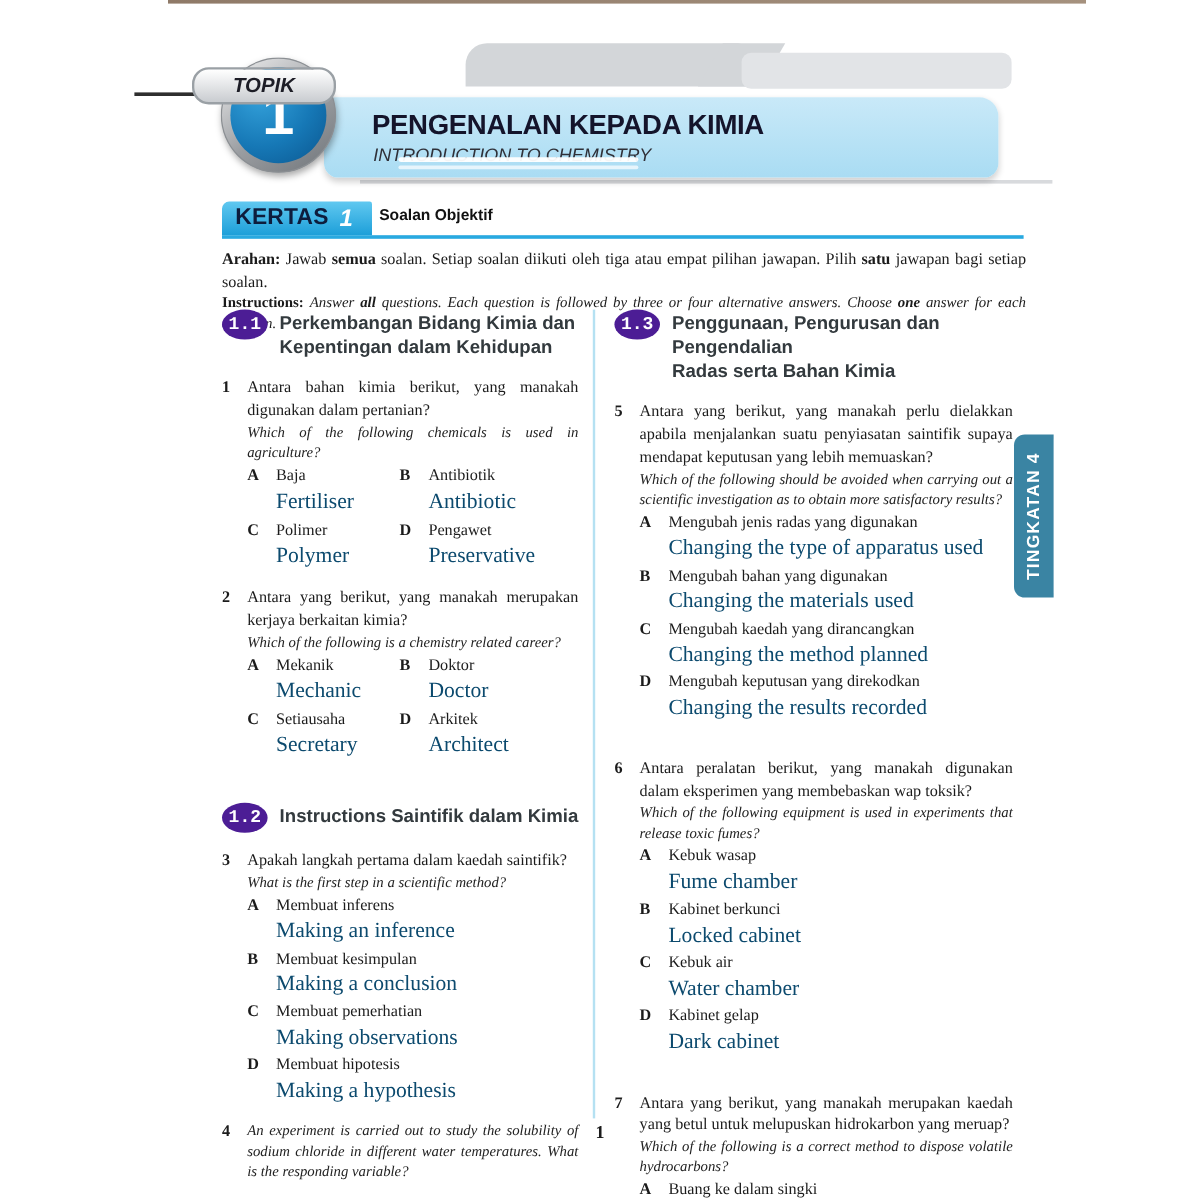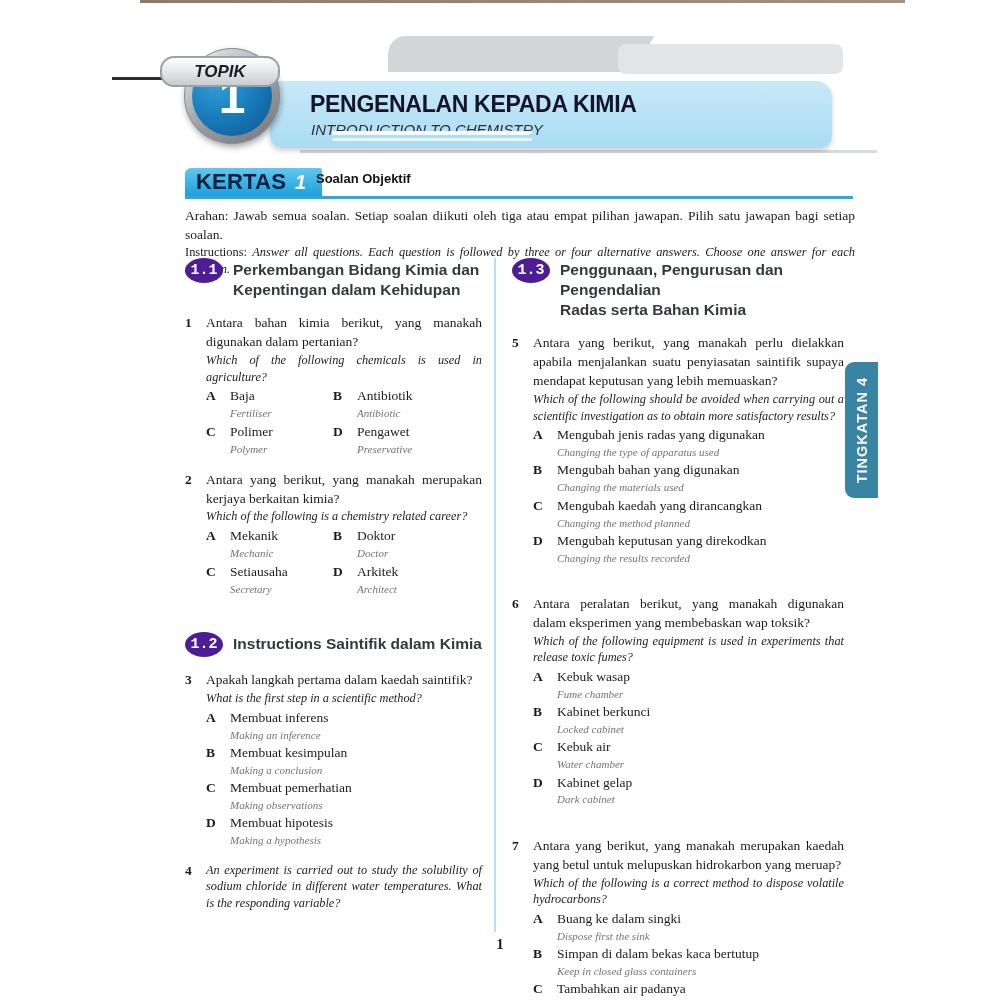--- a/index.html
+++ b/index.html
@@ -42,33 +42,33 @@
   .topik-pill{position:absolute;left:160px;top:56px;width:116px;height:27px;z-index:4;
           background:linear-gradient(180deg,#ffffff,#c9ccd0);border:2px solid #9aa0a5;border-radius:14px;
           display:flex;align-items:center;justify-content:center;
           font-family:"Liberation Sans",sans-serif;font-style:italic;font-weight:bold;font-size:17px;color:#1d1d26;}
 
   
   .kertas-row{position:absolute;left:185px;top:168px;width:668px;height:28px;}
   .kertas-chip{position:absolute;left:0;top:0;height:28px;padding:0 16px 0 11px;display:flex;
           align-items:center;gap:9px;background:linear-gradient(180deg,#60c8f0,#1d9fd9);
           border-radius:6px 2px 0 0;}
-  .kertas-label{font-family:"Liberation Sans",sans-serif;font-weight:bold;font-size:22px;
+  .kertas-label{font-family:"Liberation Sans",sans-serif;font-weight:bold;font-size:19px;
           color:#0d1d3d;letter-spacing:.2px;}
   .kertas-num{font-family:"Liberation Sans",sans-serif;font-style:italic;font-weight:bold;
           font-size:20px;color:#fff;}
   .kertas-title{position:absolute;left:131px;top:3px;font-family:"Liberation Sans",sans-serif;
           font-weight:bold;font-size:13px;color:#111;}
   .kertas-underline{position:absolute;left:185px;top:196px;width:668px;height:3px;background:#29a9e0;}
 
   
   .instructions{position:absolute;left:185px;top:207px;width:670px;font-size:13.5px;line-height:1.38;}
   .inst-line{text-align:justify;}
   .inst-line:nth-child(2){font-size:12.4px;}
-  .inst-line .b{font-weight:normal;}
+  .inst-line .b{font-weight:bold;}
   .inst-line .i{font-style:italic;}
 
   
   .column{position:absolute;top:258px;}
   .col-left{left:185px;width:297px;}
   .col-right{left:512px;width:332px;}
   .col-divider{position:absolute;left:494px;top:258px;width:2px;height:674px;background:#b5e1f2;}
 
   .section-head{display:flex;gap:10px;align-items:flex-start;margin:0 0 12px 0;}
   .section-head:not(:first-child){margin-top:36px;}
@@ -83,21 +83,21 @@
   .q-num{flex:none;width:21px;font-weight:bold;}
   .q-body{flex:1;min-width:0;}
   .q-malay{text-align:justify;}
   .q-english{font-style:italic;font-size:12.3px;line-height:1.35;text-align:justify;margin-bottom:2px;color:#222;}
   .options{margin-top:2px;}
   .options.grid2{display:grid;grid-template-columns:127px 1fr;row-gap:3px;}
   .options.list .option{margin-top:2px;}
   .option{display:flex;}
   .opt-letter{flex:none;width:24px;font-weight:bold;}
   .opt-text{min-width:0;}
-  .opt-english{font-style:italic;font-size:11px;line-height:1.3;color:#737373;}
+  .opt-english{font-size:18px;line-height:1.3;color:#0c4a6e;}
 
   
   .side-tab{position:absolute;left:845px;top:362px;width:33px;height:136px;background:#3a84a3;
           border-radius:9px 0 0 9px;display:flex;align-items:center;justify-content:center;}
   .side-tab span{writing-mode:vertical-rl;transform:rotate(180deg);white-space:nowrap;color:#fff;
           font-family:"Liberation Sans",sans-serif;font-weight:bold;font-size:14.5px;letter-spacing:1px;}
   .page-number{position:absolute;left:0;top:936px;width:1000px;text-align:center;
           font-weight:bold;font-size:15px;}
 </style>
 </head>

